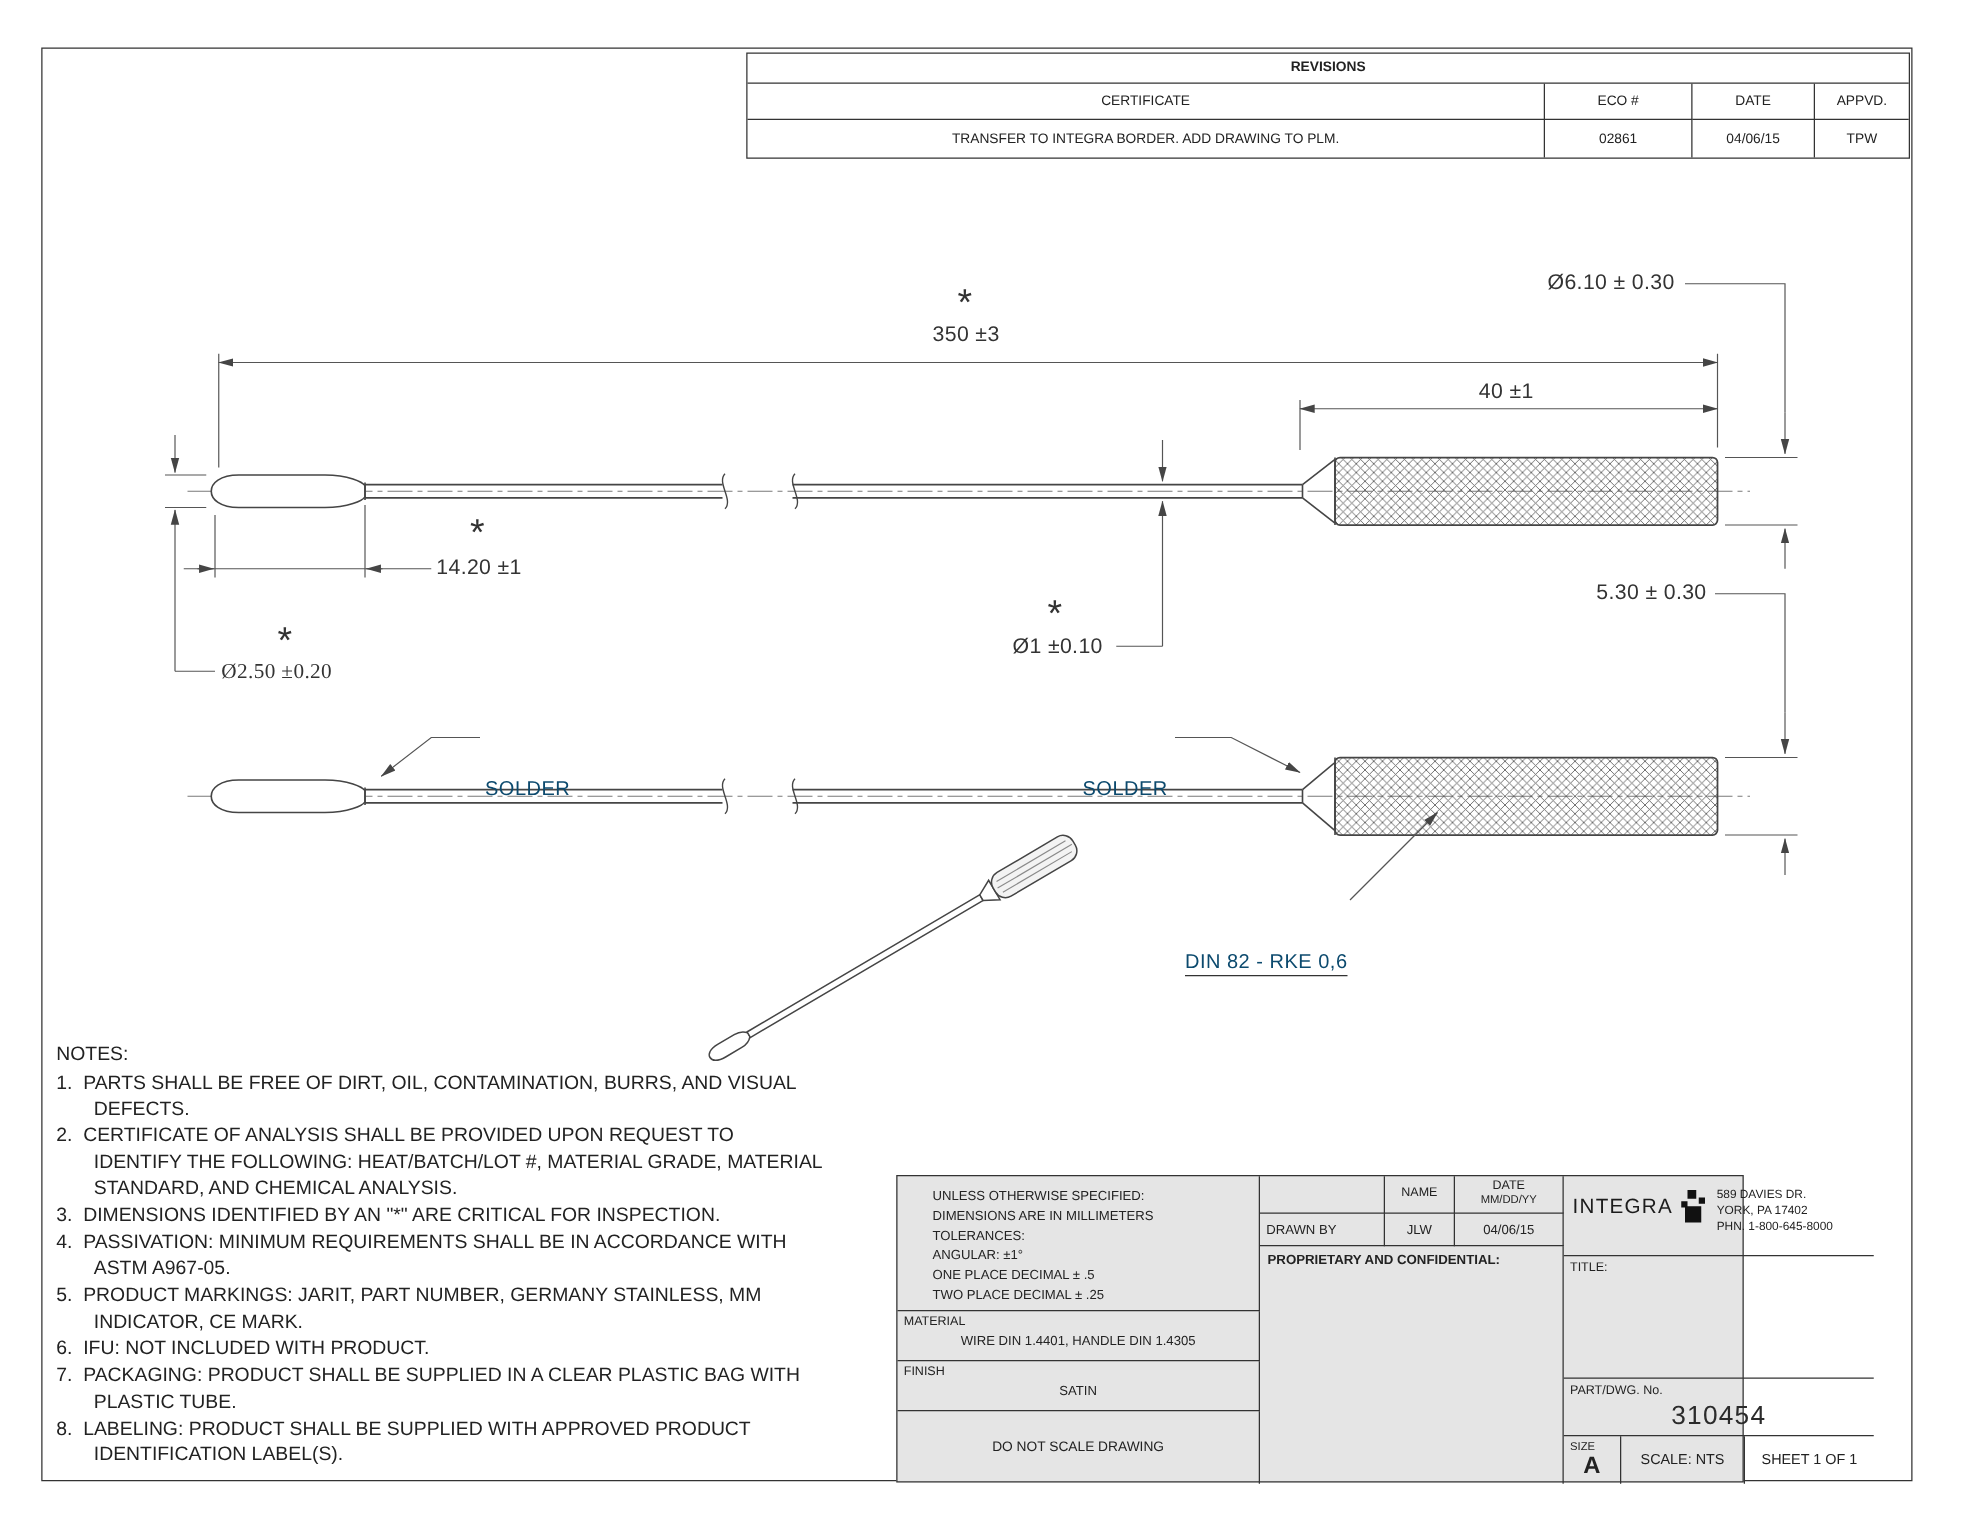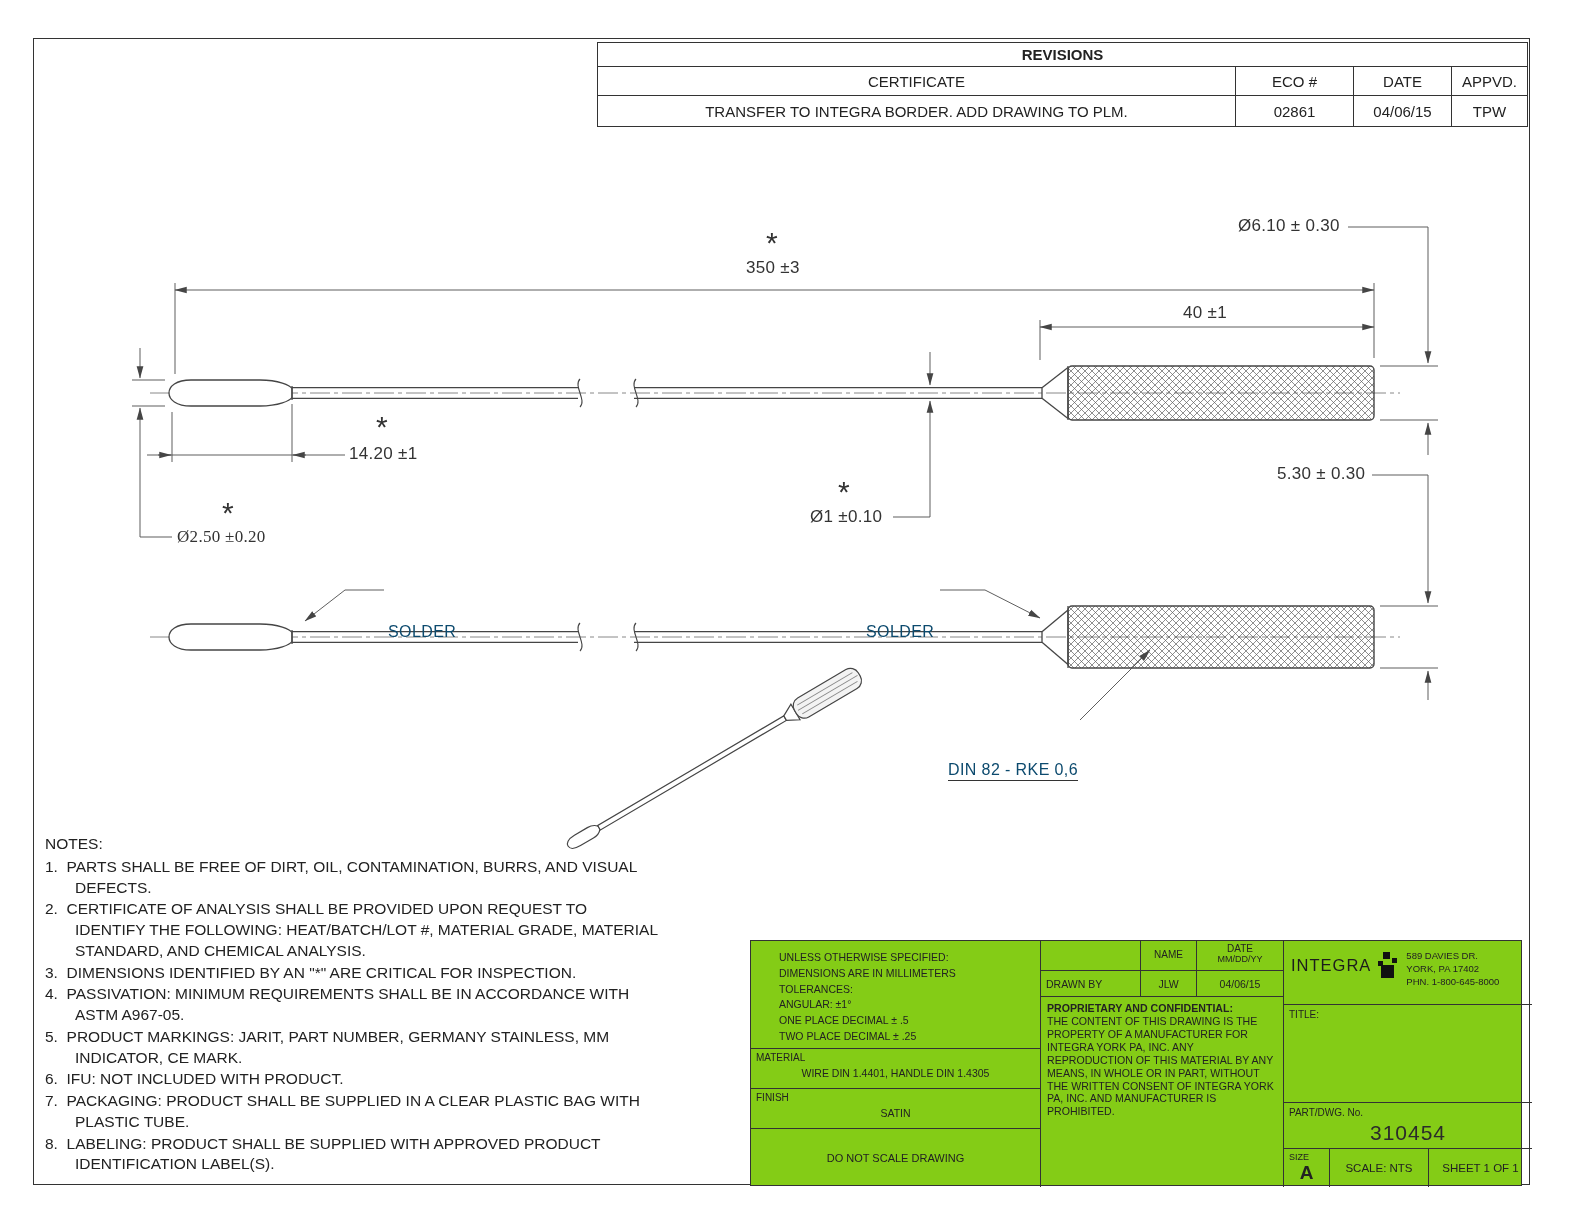--- a/index.html
+++ b/index.html
@@ -2,42 +2,42 @@
 <html><head>
 <meta charset="utf-8">
 <style>
   html,body{margin:0;padding:0;background:#fff;}
   .sheet{position:relative;width:1584px;height:1224px;background:#fff;overflow:hidden;
          font-family:"Liberation Sans",sans-serif;color:#222;}
   .frame{position:absolute;left:33px;top:38px;width:1495px;height:1145px;border:1.6px solid #333;}
 
   
   .rev{position:absolute;left:597px;top:42px;width:931px;border:1.5px solid #333;background:#fff;
-       font-size:15px;box-sizing:border-box;}
+       font-size:11px;box-sizing:border-box;}
   .rev-title{height:23px;line-height:23px;text-align:center;font-weight:bold;border-bottom:1.2px solid #333;}
   .rev-grid{display:grid;grid-template-columns:638px 118px 98px 1fr;}
   .rev-grid > div{border-right:1.2px solid #333;border-bottom:1.2px solid #333;display:flex;
                   align-items:center;justify-content:center;height:28px;white-space:nowrap;}
   .rev-grid > div.lastcol{border-right:none;}
   .rev-grid > div.lastrow{border-bottom:none;height:30px;}
 
   
   .dim{position:absolute;font-size:17px;color:#333;white-space:nowrap;letter-spacing:.3px;}
   .ast{position:absolute;font-size:30px;color:#333;line-height:1;}
   .callout{position:absolute;font-size:16px;color:#0c4a6e;white-space:nowrap;letter-spacing:.4px;margin-top:47px;}
   .uline{border-bottom:1.3px solid #333;padding-bottom:1px;}
 
   
   .notes{position:absolute;left:45px;top:834px;width:614px;font-size:15.5px;line-height:1.34;color:#222;}
   .notes .hd{margin-bottom:2px;}
   .note{padding-left:30px;text-indent:-30px;white-space:pre-wrap;margin-top:1px;}
 
   
-  .tb{position:absolute;left:750px;top:940px;width:772px;height:246px;border:1.5px solid #333;
-      box-sizing:border-box;background:#84cc16;font-size:10.5px;color:#222;}
+  .tb{position:absolute;left:717px;top:940px;width:678px;height:246px;border:1.5px solid #333;
+      box-sizing:border-box;background:#e5e5e5;font-size:10.5px;color:#222;}
   .tb .cell{position:absolute;box-sizing:border-box;}
   .br{border-right:1.2px solid #333;}
   .bb{border-bottom:1.2px solid #333;}
   .tol{left:0;top:0;width:290px;height:108px;padding:9px 0 0 28px;line-height:1.5;}
   .mat{left:0;top:108px;width:290px;height:40px;}
   .fin{left:0;top:148px;width:290px;height:40px;}
   .dns{left:0;top:188px;width:290px;height:58px;display:flex;align-items:center;justify-content:center;font-size:11px;}
   .cell-label{position:absolute;left:5px;top:3px;font-size:10px;}
   .cell-val{position:absolute;left:0;right:0;top:18px;text-align:center;font-size:10.5px;}
   .b-emp{left:290px;top:0;width:100px;height:30px;}
@@ -244,21 +244,20 @@
       <div style="margin-top:2px;font-size:10px;">DATE</div>
       <div style="font-size:9px;">MM/DD/YY</div>
     </div>
 
     <div class="cell b-row-lab br bb">DRAWN BY</div>
     <div class="cell b-row-name br bb">JLW</div>
     <div class="cell b-row-date br bb">04/06/15</div>
 
     <div class="cell prop br">
       <b>PROPRIETARY AND CONFIDENTIAL:</b>
-      <span>THE CONTENT OF THIS DRAWING IS THE PROPERTY OF A MANUFACTURER FOR INTEGRA YORK PA, INC. ANY REPRODUCTION OF THIS MATERIAL BY ANY MEANS, IN WHOLE OR IN PART, WITHOUT THE WRITTEN CONSENT OF INTEGRA YORK PA, INC. AND MANUFACTURER IS PROHIBITED.</span>
     </div>
 
     <div class="cell logo-cell bb">
       <span class="logo-name">INTEGRA</span>
       <span class="logo-mark">
           <i class="sq1"></i>
           <i class="sq2"></i>
           <i class="sq3"></i>
           <i class="sq4"></i>
         </span>

